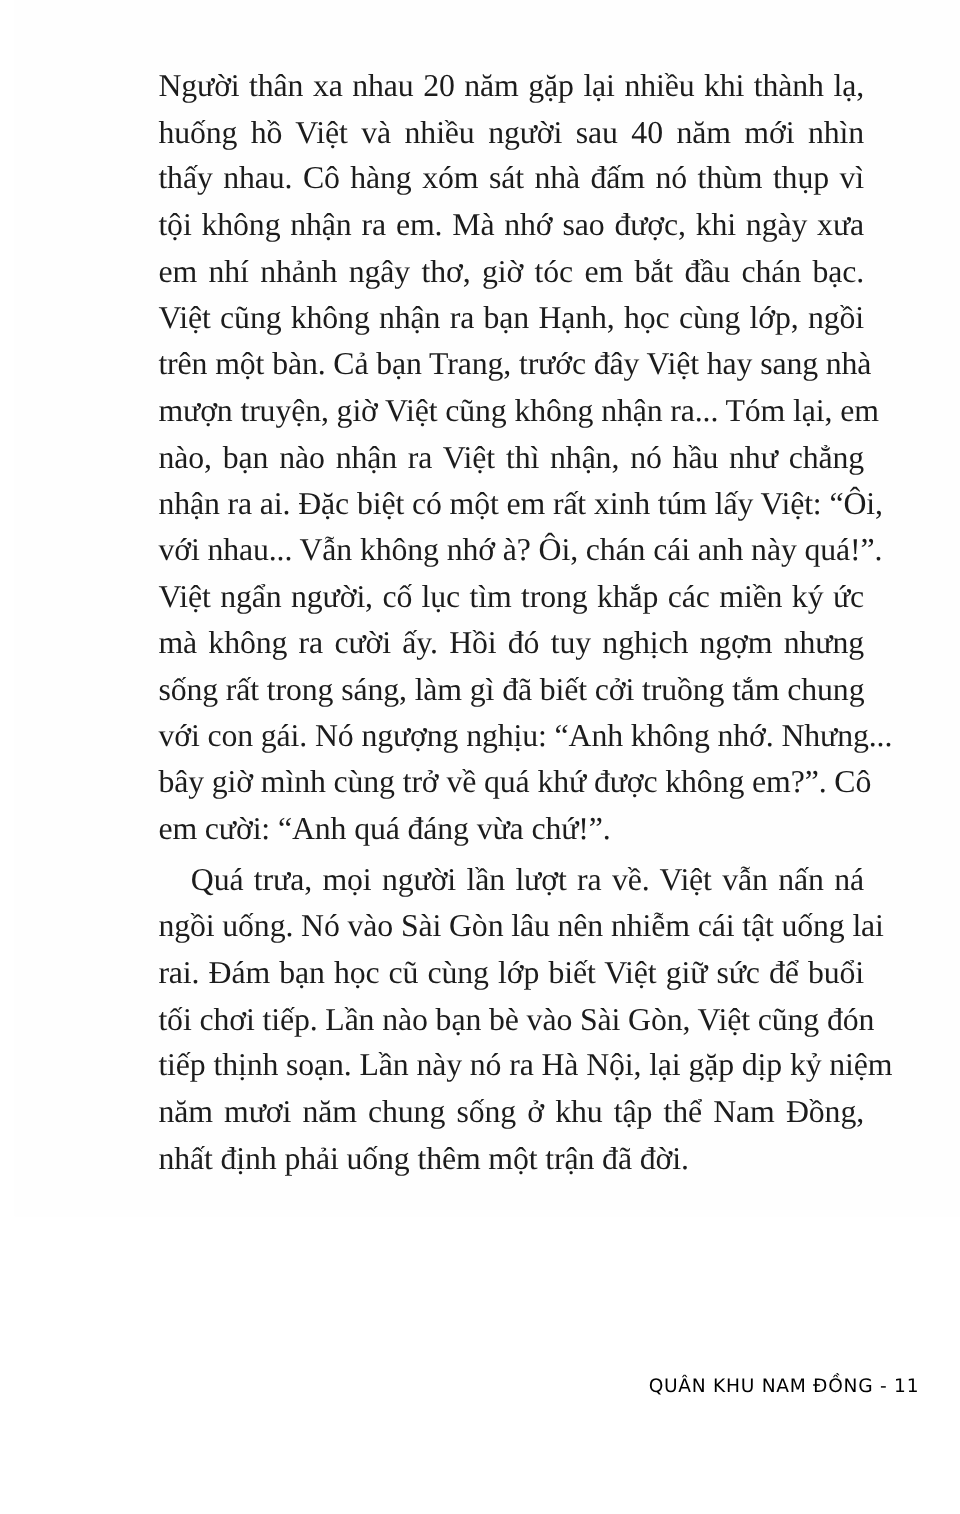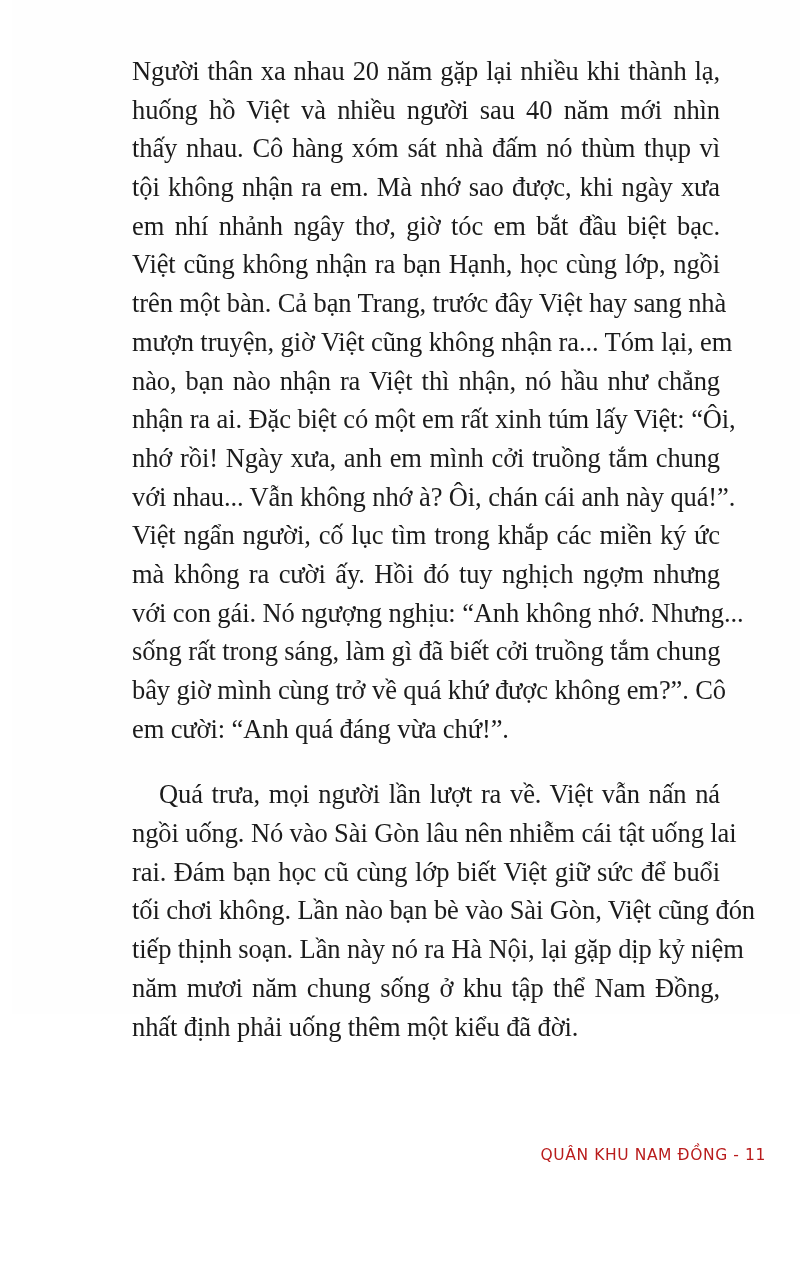--- a/index.html
+++ b/index.html
@@ -28,21 +28,21 @@
       top: 52px;
       width: 588px;
       font-family: "DejaVu Serif", "Liberation Serif", serif;
       font-size: 24.5px;
       line-height: 38.7px;
     }
     .paragraph {
       margin: 0;
     }
     .paragraph + .paragraph {
-      margin-top: 27px;
+      margin-top: 4px;
     }
     .line {
       display: block;
       height: 38.7px;
       white-space: nowrap;
       text-align: justify;
       text-align-last: justify;
       font-family: "Liberation Serif", "DejaVu Serif", serif;
       font-size: 26.5px;
       letter-spacing: -0.1px;
@@ -54,59 +54,58 @@
     .line.indent {
       padding-left: 27px;
     }
     .footer {
       position: absolute;
       right: 94px;
       top: 1146px;
       font-family: "DejaVu Sans", "Liberation Sans", sans-serif;
       font-size: 15.5px;
       letter-spacing: 0.6px;
-      color: #b91c1c;
+      color: #000000;
       white-space: nowrap;
     }
   </style>
 </head>
 <body>
 
 <div class="page">
   <div class="text-block">
 
     <p class="paragraph">
       <span class="line">Người thân xa nhau 20 năm gặp lại nhiều khi thành lạ,</span>
       <span class="line">huống hồ Việt và nhiều người sau 40 năm mới nhìn</span>
       <span class="line">thấy nhau. Cô hàng xóm sát nhà đấm nó thùm thụp vì</span>
       <span class="line">tội không nhận ra em. Mà nhớ sao được, khi ngày xưa</span>
-      <span class="line">em nhí nhảnh ngây thơ, giờ tóc em bắt đầu biệt bạc.</span>
+      <span class="line">em nhí nhảnh ngây thơ, giờ tóc em bắt đầu chán bạc.</span>
       <span class="line">Việt cũng không nhận ra bạn Hạnh, học cùng lớp, ngồi</span>
       <span class="line">trên một bàn. Cả bạn Trang, trước đây Việt hay sang nhà</span>
       <span class="line">mượn truyện, giờ Việt cũng không nhận ra... Tóm lại, em</span>
       <span class="line">nào, bạn nào nhận ra Việt thì nhận, nó hầu như chẳng</span>
       <span class="line">nhận ra ai. Đặc biệt có một em rất xinh túm lấy Việt: “Ôi,</span>
-      <span class="line">nhớ rồi! Ngày xưa, anh em mình cởi truồng tắm chung</span>
       <span class="line">với nhau... Vẫn không nhớ à? Ôi, chán cái anh này quá!”.</span>
       <span class="line">Việt ngẩn người, cố lục tìm trong khắp các miền ký ức</span>
       <span class="line">mà không ra cười ấy. Hồi đó tuy nghịch ngợm nhưng</span>
+      <span class="line">sống rất trong sáng, làm gì đã biết cởi truồng tắm chung</span>
       <span class="line">với con gái. Nó ngượng nghịu: “Anh không nhớ. Nhưng...</span>
-      <span class="line">sống rất trong sáng, làm gì đã biết cởi truồng tắm chung</span>
       <span class="line">bây giờ mình cùng trở về quá khứ được không em?”. Cô</span>
       <span class="line last">em cười: “Anh quá đáng vừa chứ!”.</span>
     </p>
 
     <p class="paragraph">
       <span class="line indent">Quá trưa, mọi người lần lượt ra về. Việt vẫn nấn ná</span>
       <span class="line">ngồi uống. Nó vào Sài Gòn lâu nên nhiễm cái tật uống lai</span>
       <span class="line">rai. Đám bạn học cũ cùng lớp biết Việt giữ sức để buổi</span>
-      <span class="line">tối chơi không. Lần nào bạn bè vào Sài Gòn, Việt cũng đón</span>
+      <span class="line">tối chơi tiếp. Lần nào bạn bè vào Sài Gòn, Việt cũng đón</span>
       <span class="line">tiếp thịnh soạn. Lần này nó ra Hà Nội, lại gặp dịp kỷ niệm</span>
       <span class="line">năm mươi năm chung sống ở khu tập thể Nam Đồng,</span>
-      <span class="line last">nhất định phải uống thêm một kiểu đã đời.</span>
+      <span class="line last">nhất định phải uống thêm một trận đã đời.</span>
     </p>
 
   </div>
 
   <div class="footer">
     <span>QUÂN KHU NAM ĐỒNG</span><span style="white-space:pre"> - </span><span>11</span>
   </div>
 </div>
 
 </body></html>

